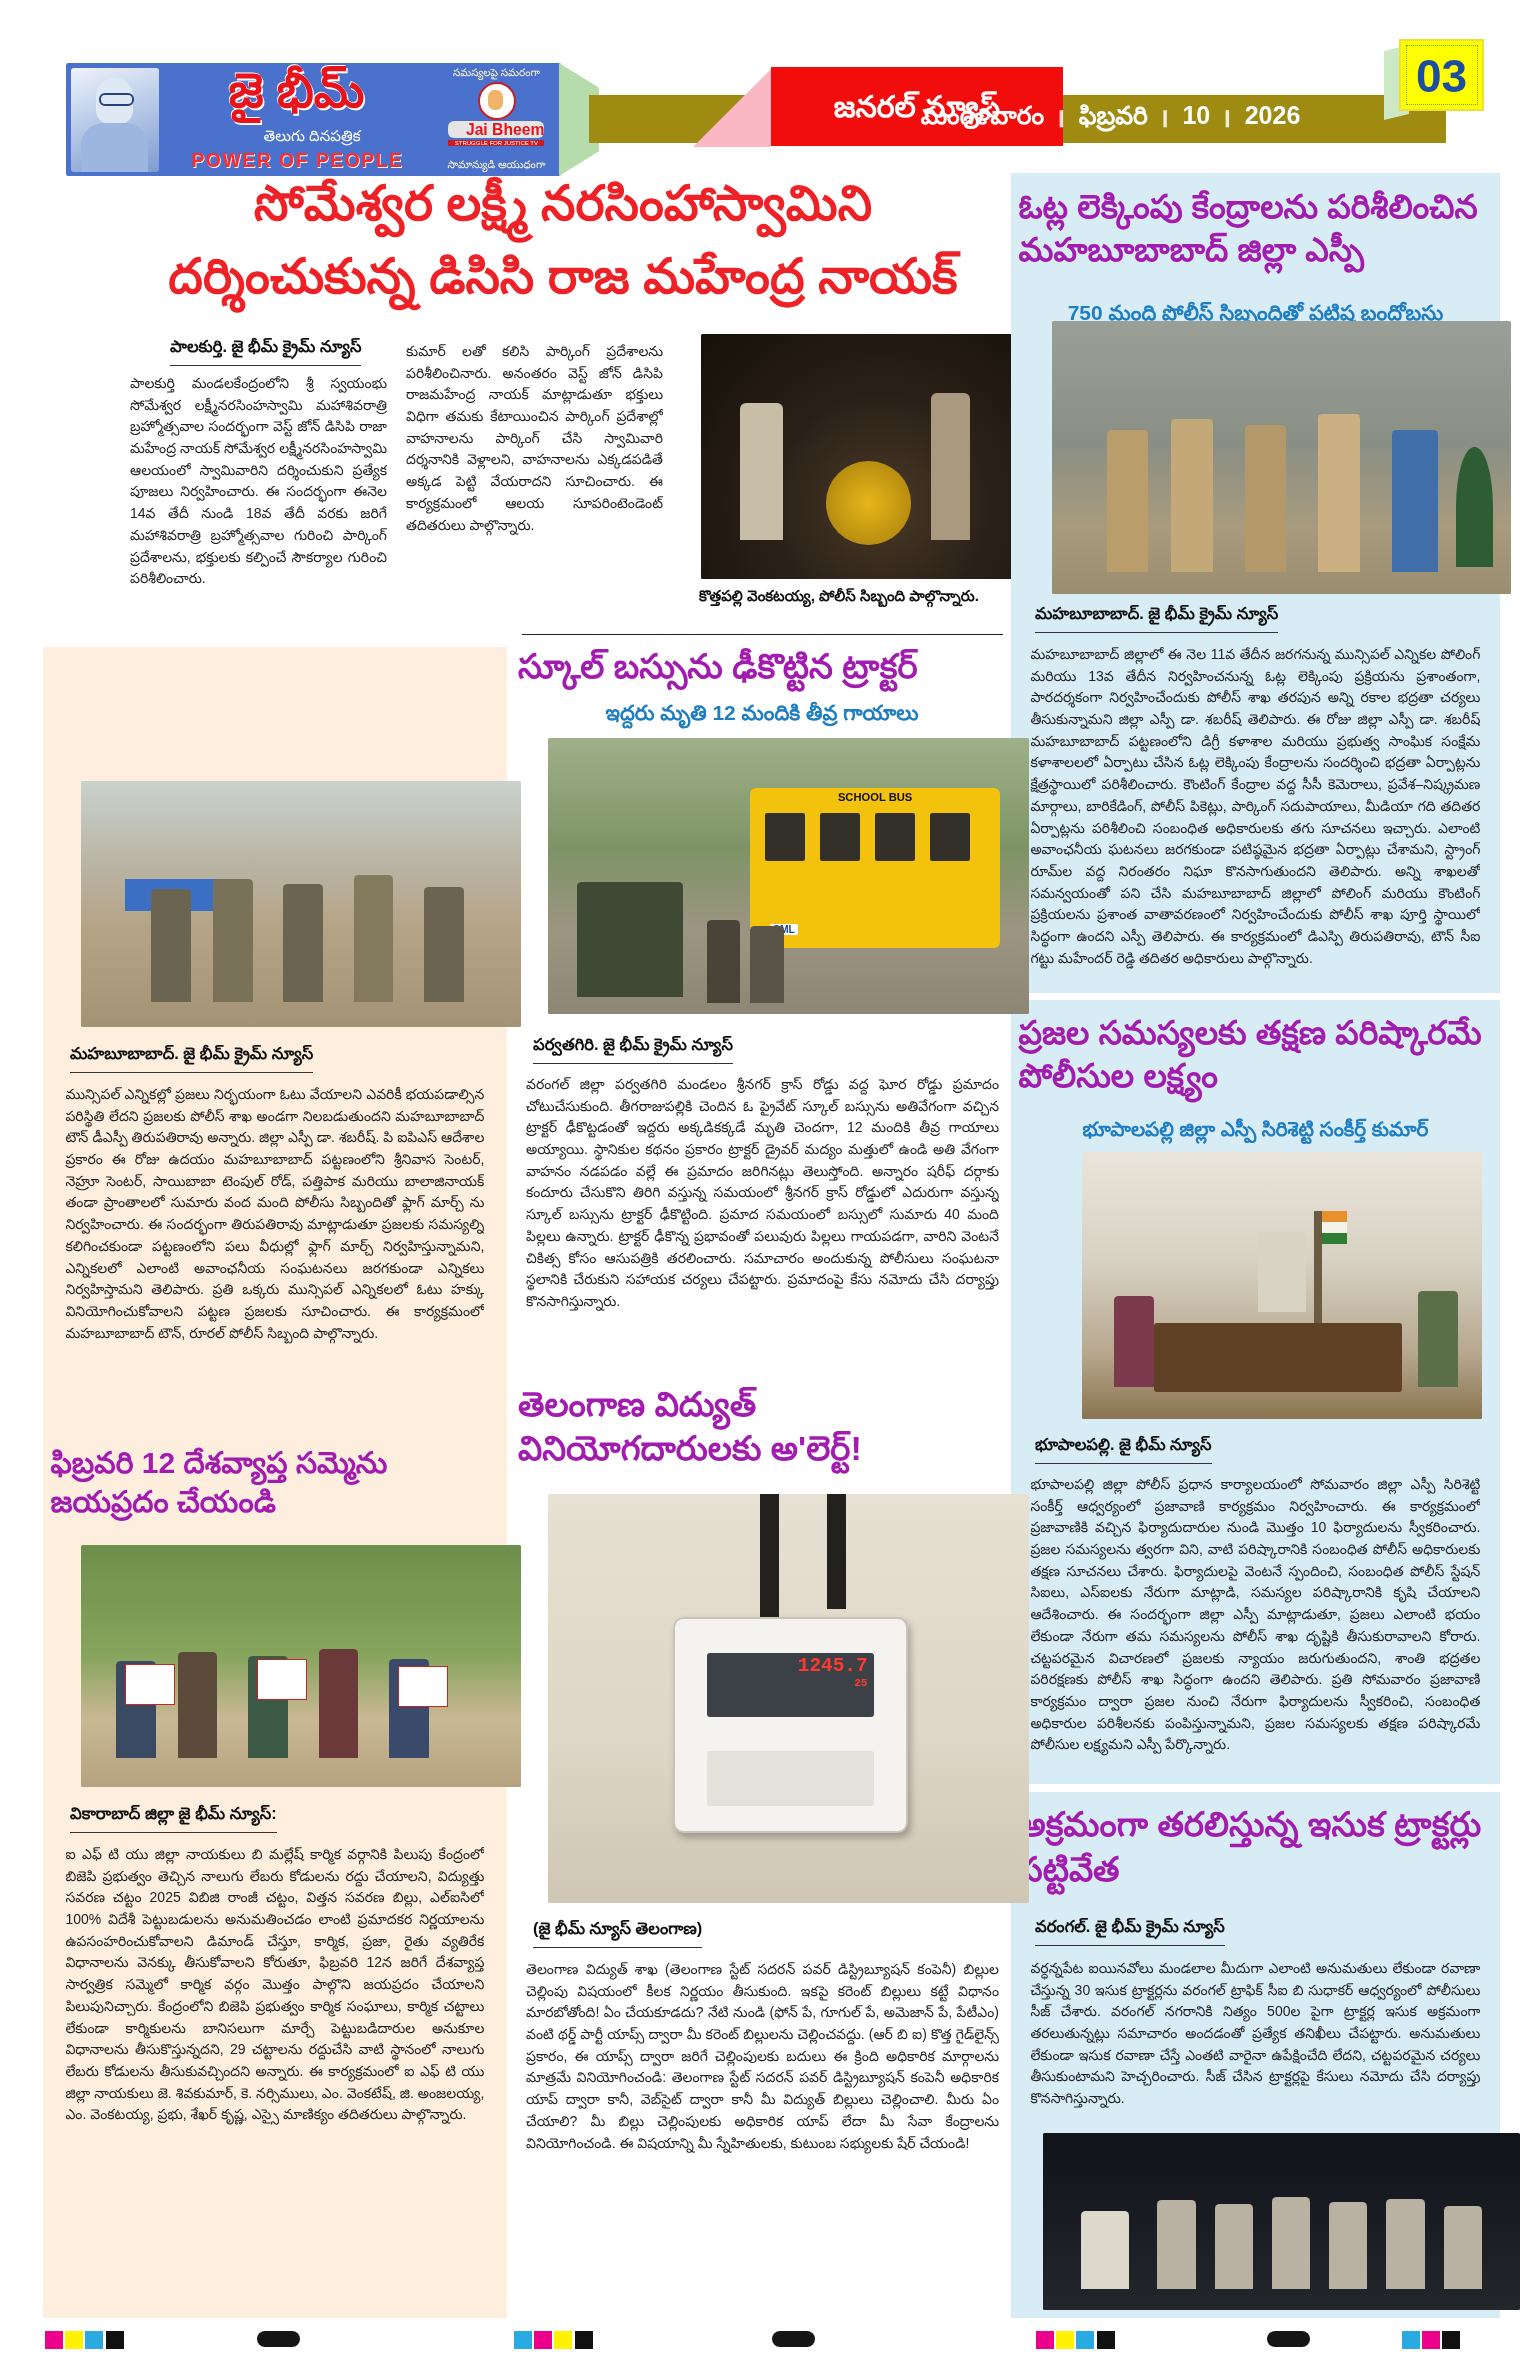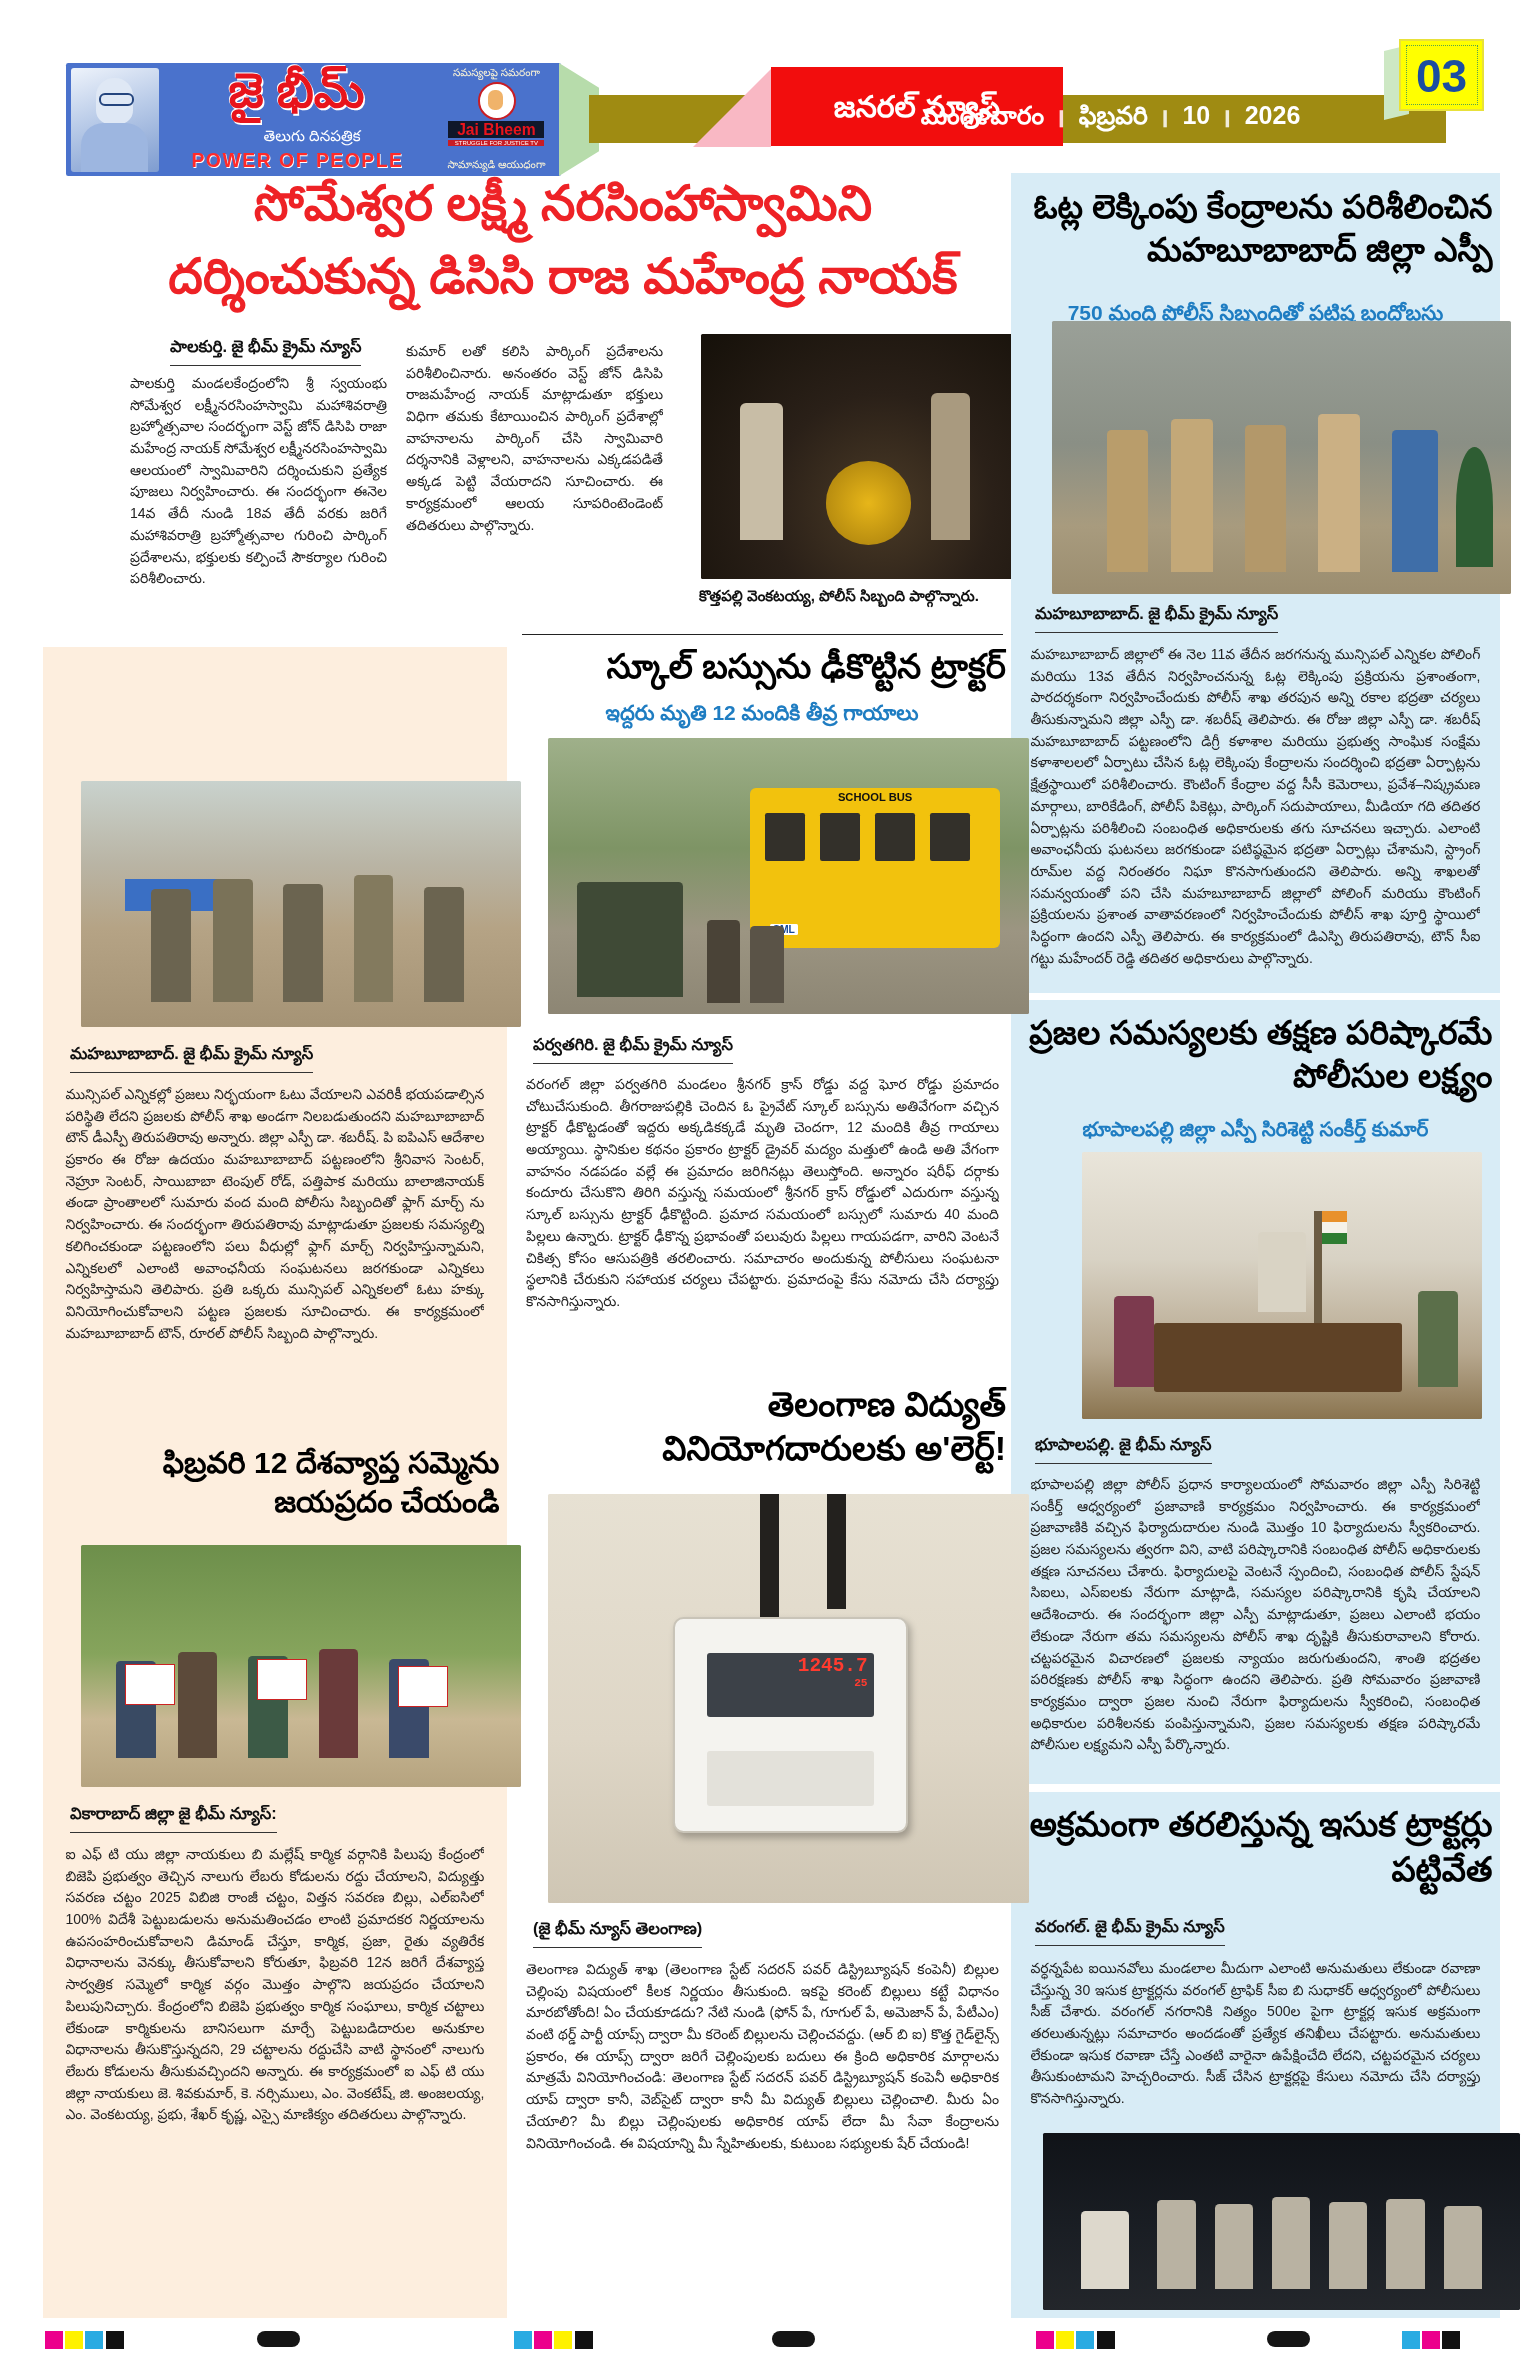--- a/index.html
+++ b/index.html
@@ -14,22 +14,22 @@
   .amb-suit{left:10.4px;top:55px;width:67px;height:49px;background:#9db6e0;border-radius:22.4px 22.4px 0 0;}
   .logo-title{left:104px;top:3px;width:253px;text-align:center;font-size:48px;font-weight:bold;color:#e8141c;
               text-shadow:1.5px 1.5px 0 #ffffff, -0.7px -0.7px 0 #ffffff;line-height:1.05;}
   .logo-daily{left:179px;top:64px;width:134px;text-align:center;font-size:15px;color:#ffffff;}
   .logo-power{left:101px;bottom:4.5px;width:261px;text-align:center;font-size:19.4px;font-weight:bold;color:#ff2a2a;
               text-shadow:0.7px 0.7px 0 #ffffff;letter-spacing:1.5px;}
   .logo-right{left:369px;top:0;width:123px;height:113px;text-align:center;}
   .logo-toptag{left:0;top:3.7px;width:123px;font-size:10.4px;color:#fff7d6;}
   .tv-emblem{left:43px;top:19.4px;width:34px;height:34px;background:#ffffff;border:2.2px solid #c81d24;border-radius:50%;}
   .tv-emblem-in{left:7.5px;top:6px;width:15px;height:19.4px;background:#f0b36a;border-radius:6.7px;}
-  .tv-name{left:0;top:58px;width:123px;font-size:15.7px;font-weight:bold;color:#e8141c;background:#0f172a;border-radius:0;
-           margin:0 13.4px;width:96px;line-height:1.1;}
+  .tv-name{left:0;top:58px;width:123px;font-size:15.7px;font-weight:bold;color:#e8141c;background:#e5e5e5;border-radius:6px;
+           margin:0 13.4px;width:96px;line-height:1.1;text-align:right;}
   .tv-sub{left:13.4px;top:77px;width:96px;font-size:6px;color:#ffffff;background:#c81d24;}
   .logo-bottag{left:0;bottom:3px;width:123px;font-size:10.4px;color:#fff7d6;}
   .green-ribbon{left:559px;top:63px;width:40px;height:113px;background:#b7dcab;
                 clip-path:polygon(0 0,100% 22%,100% 78%,0 100%);}
   .olive-bar{left:589px;top:95px;width:857px;height:48px;background:#9f8b12;}
   .datebar{left:790px;top:101px;width:641px;height:37px;color:#ffffff;font-size:25px;font-weight:bold;text-align:center;}
   .date-sep{display:inline-block;margin:0 10.4px;font-size:16.4px;vertical-align:middle;opacity:.85;}
   .pink-tri{left:693px;top:69px;width:78px;height:78px;background:#f9b8c4;clip-path:polygon(100% 0,100% 100%,0 100%);}
   .section-box{left:771px;top:67px;width:292px;height:79px;background:#f20d0d;color:#ffffff;
                font-size:30px;font-weight:bold;text-align:center;line-height:79px;}
@@ -40,21 +40,21 @@
   
   .lead-h{left:112px;width:902px;text-align:center;font-size:49px;font-weight:bold;color:#ee2226;line-height:1.1;}
   .byline{font-size:16.4px;font-weight:bold;color:#111;border-bottom:1.5px solid #333;padding-bottom:5px;display:inline-block;}
   .body-txt{font-size:14px;line-height:1.55;text-align:justify;color:#222;overflow:hidden;}
   .lead-col{top:373px;height:233px;}
   .photo{overflow:hidden;border-radius:1.5px;margin-left:26px;}
   .caption{font-size:15px;font-weight:bold;color:#111;}
   
   .panel-blue{background:#d8ecf6;}
   .panel-peach{background:#fdeede;}
-  .h-black{font-weight:bold;color:#000000;text-align:right;line-height:1.3;}
+  .h-black{font-weight:bold;color:#a21caf;text-align:left;line-height:1.3;}
   .sub-blue{font-weight:bold;color:#1f7dc2;text-align:center;}
   .rule{border-top:1.5px solid #222;}
   
   .ph-temple{background:radial-gradient(circle at 55% 70%, #4a3a26 0%, #2a2018 45%, #151009 100%);}
   .ph-temple .garland{position:absolute;left:38%;top:52%;width:26%;height:34%;background:radial-gradient(#e7b619,#a57c0c);border-radius:50%;}
   .ph-temple .officer{position:absolute;background:#c8bda6;border-radius:6px 6px 0 0;}
   .ph-street{background:linear-gradient(#c9d2cd 0%,#b9b4a4 34%,#b5a385 60%,#a59375 100%);}
   .ph-street .banner{position:absolute;left:10%;top:40%;width:26%;height:13%;background:#3a6fc4;}
   .fig{position:absolute;border-radius:4.5px 4.5px 0 0;}
   .ph-posters{background:linear-gradient(#6d8f4b 0%,#86a45c 45%,#c9b894 72%,#b5a37f 100%);}

